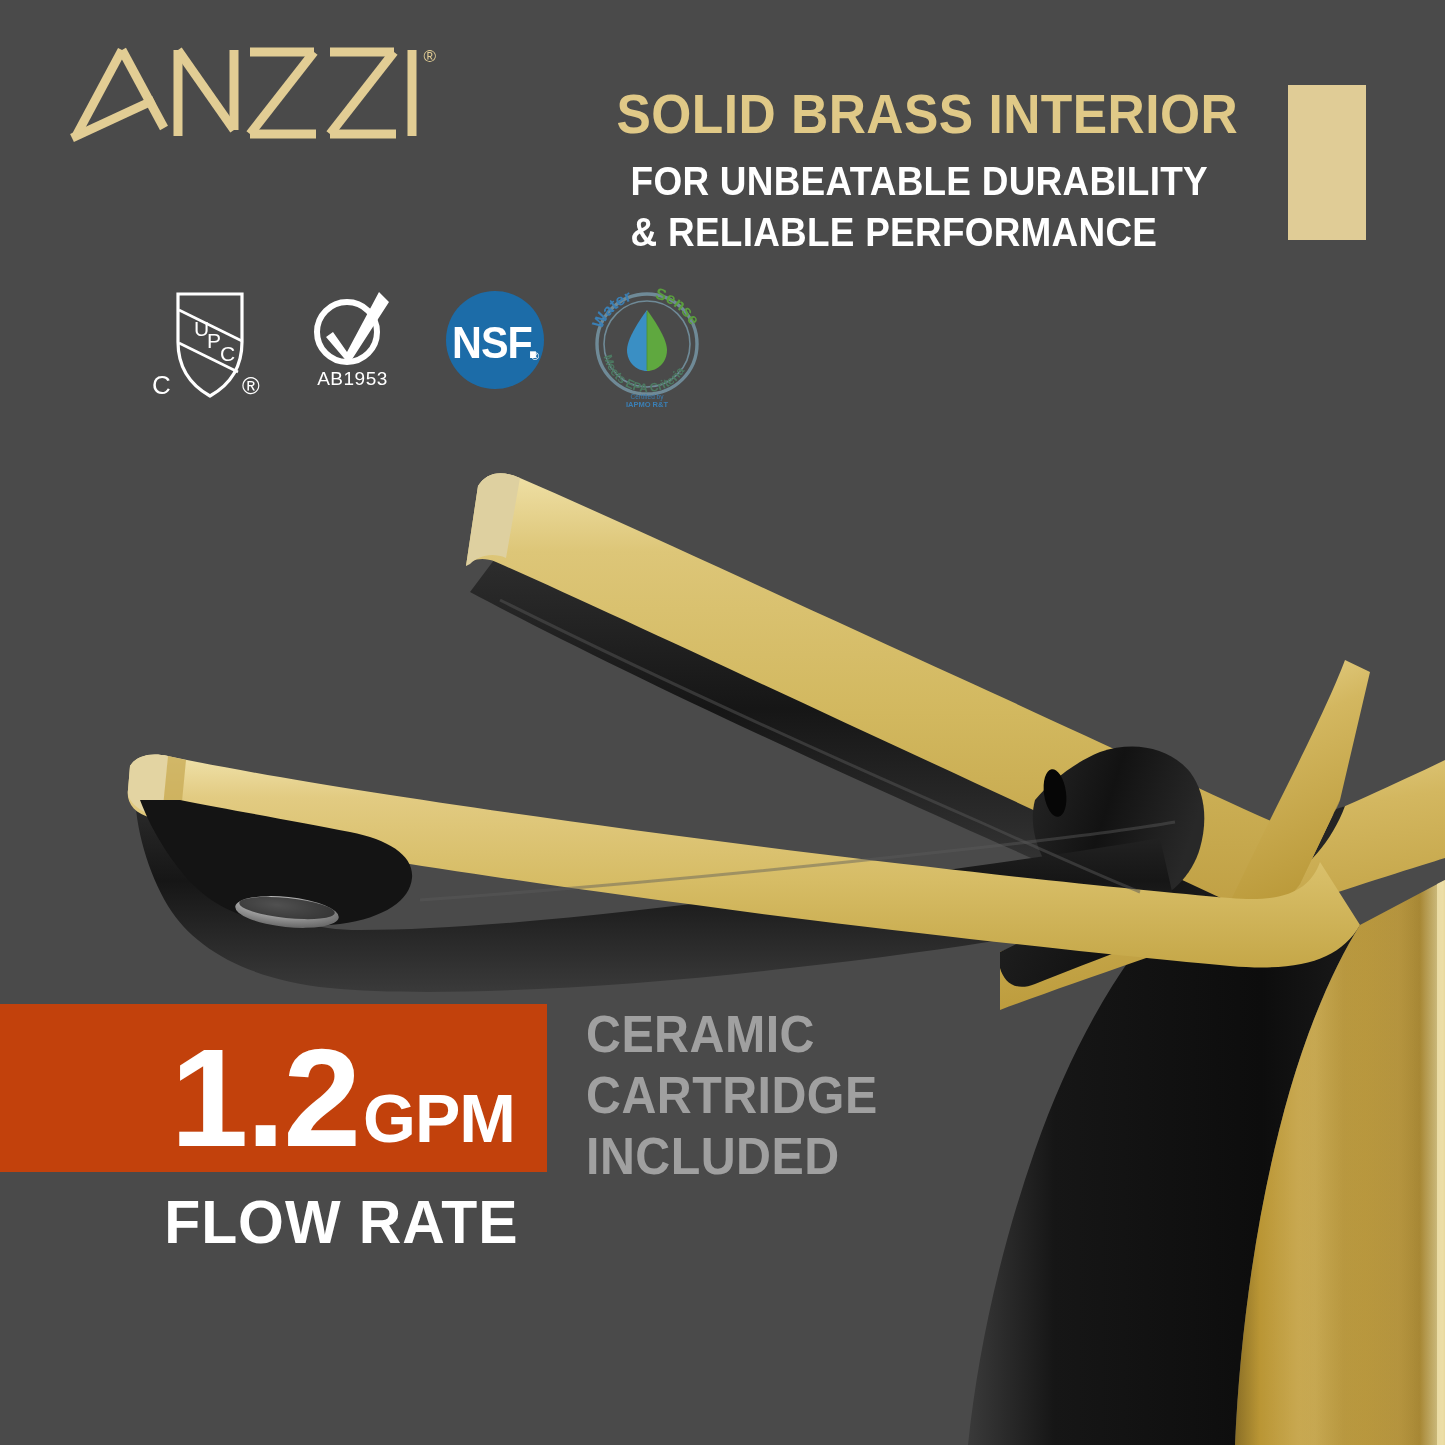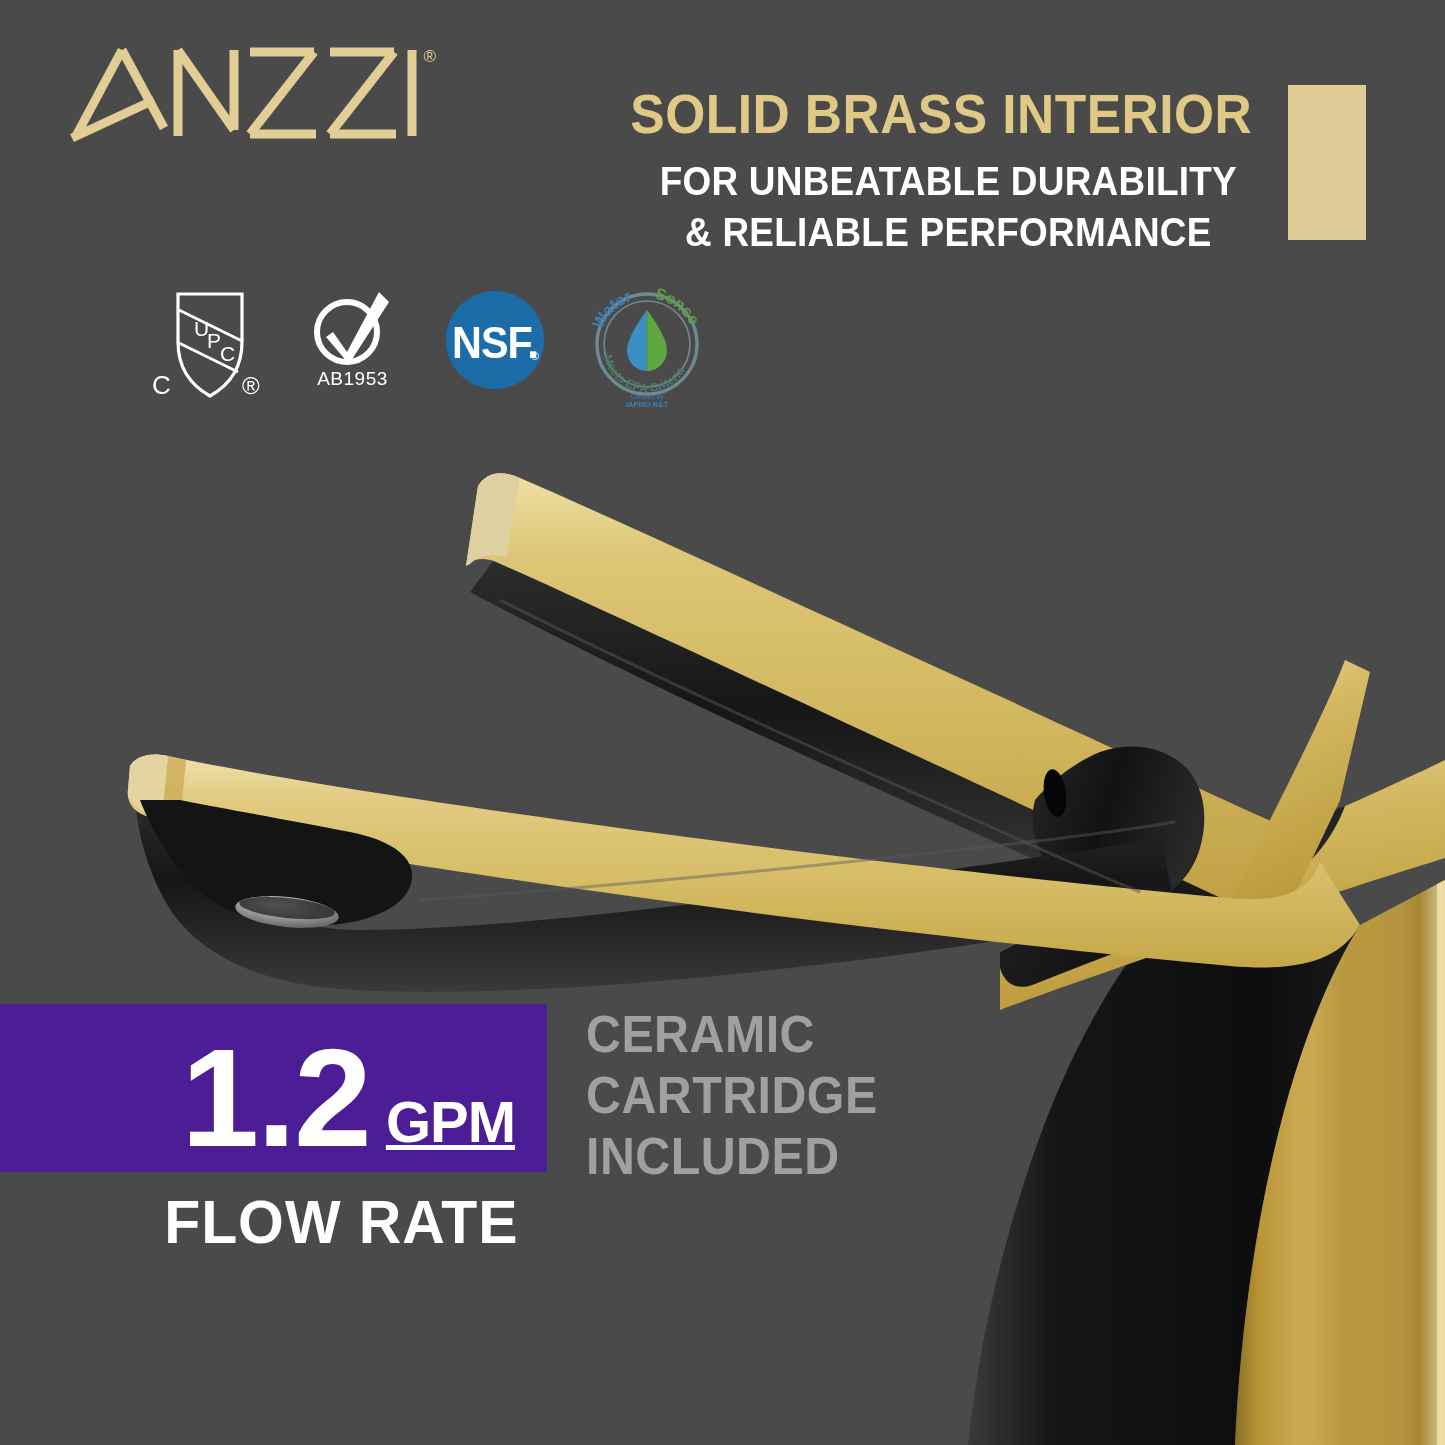--- a/index.html
+++ b/index.html
@@ -33,21 +33,21 @@
     font-size: 17px;
     line-height: 1;
   }
 
   
   #headline-block {
     position: absolute;
     left: 560px;
     top: 86px;
     width: 706px;
-    text-align: center;
+    text-align: left;
   }
   .hl-main {
     color: #e0c987;
     font-size: 56px;
     font-weight: bold;
     letter-spacing: 0.5px;
     line-height: 1.0;
     transform: scaleX(0.92);
     transform-origin: right center;
     white-space: nowrap;
@@ -107,45 +107,44 @@
     height: 1445px;
   }
 
   
   #flow-bar {
     position: absolute;
     left: 0px;
     top: 1004px;
     width: 547px;
     height: 168px;
-    background: #4c1d95;
+    background: #c2410c;
   }
   #flow-value-wrap {
     position: absolute;
     right: 32px;
     bottom: 4px;
     display: flex;
     align-items: baseline;
     color: #ffffff;
   }
   #flow-num {
     font-size: 140px;
     font-weight: bold;
     line-height: 1;
     letter-spacing: -2px;
   }
   #flow-unit {
-    font-size: 58px;
+    font-size: 68px;
     font-weight: bold;
     line-height: 1;
     letter-spacing: -1px;
-    margin-left: 16px;
+    margin-left: 4px;
     position: relative;
     top: -4px;
-    text-decoration: underline;
   }
   #flow-label {
     position: absolute;
     left: 0px;
     top: 1186px;
     width: 547px;
     text-align: right;
     padding-right: 30px;
     box-sizing: border-box;
     color: #ffffff;

